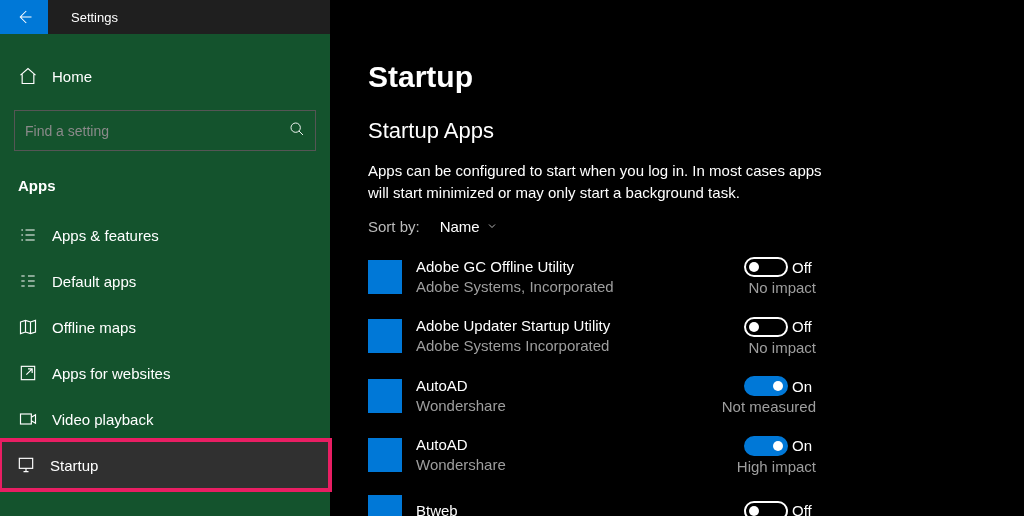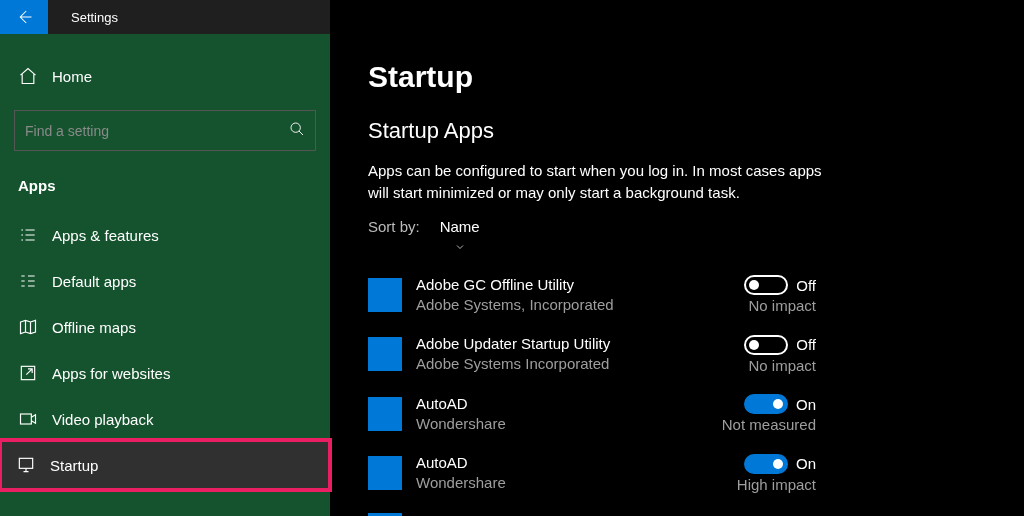--- a/index.html
+++ b/index.html
@@ -140,21 +140,21 @@
       max-width: 460px;
     }
     .sort-row {
       font-size: 15px;
       color: #bbb;
       margin-bottom: 16px;
       display: flex;
       gap: 20px;
     }
     .sort-label { color: #bbb; }
-    .sort-value { color: #fff; display: inline-flex; align-items: center; gap: 6px; cursor: pointer; flex-direction: column; }
+    .sort-value { color: #fff; display: inline-flex; align-items: center; gap: 6px; cursor: pointer; }
     .app-list { width: 448px; }
     .app-row {
       display: flex;
       align-items: center;
       padding: 6px 0 13px 0;
     }
     .app-icon {
       width: 34px;
       height: 34px;
       background: #0078d7;
@@ -162,21 +162,21 @@
       flex-shrink: 0;
     }
     .app-text { flex: 1; }
     .app-name { font-size: 15px; color: #fff; line-height: 1.35; }
     .app-publisher { font-size: 15px; color: #9e9e9e; line-height: 1.35; }
     .app-toggle-area {
       display: flex;
       flex-direction: column;
       align-items: flex-end;
     }
-    .toggle-row { display: flex; align-items: center; gap: 4px; text-align: right; }
+    .toggle-row { display: flex; align-items: center; gap: 4px; }
     .toggle {
       width: 44px;
       height: 20px;
       border-radius: 10px;
       border: 2px solid #fff;
       position: relative;
       cursor: pointer;
       box-sizing: border-box;
     }
     .toggle .knob {

